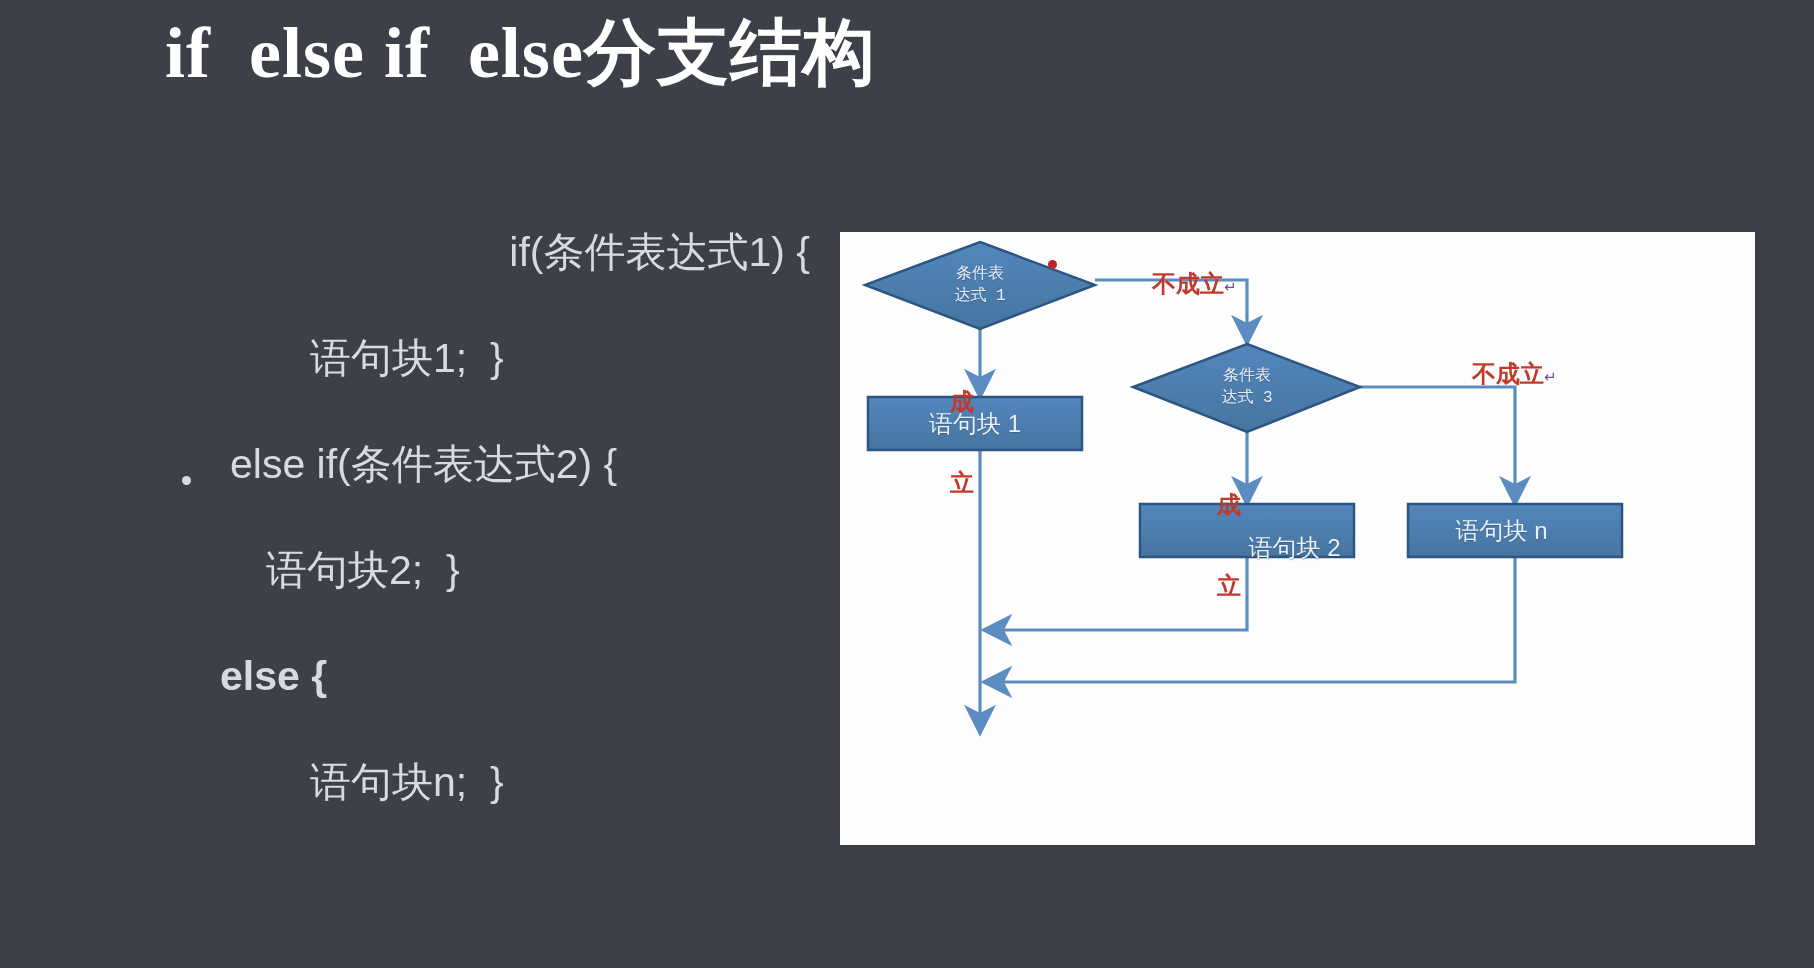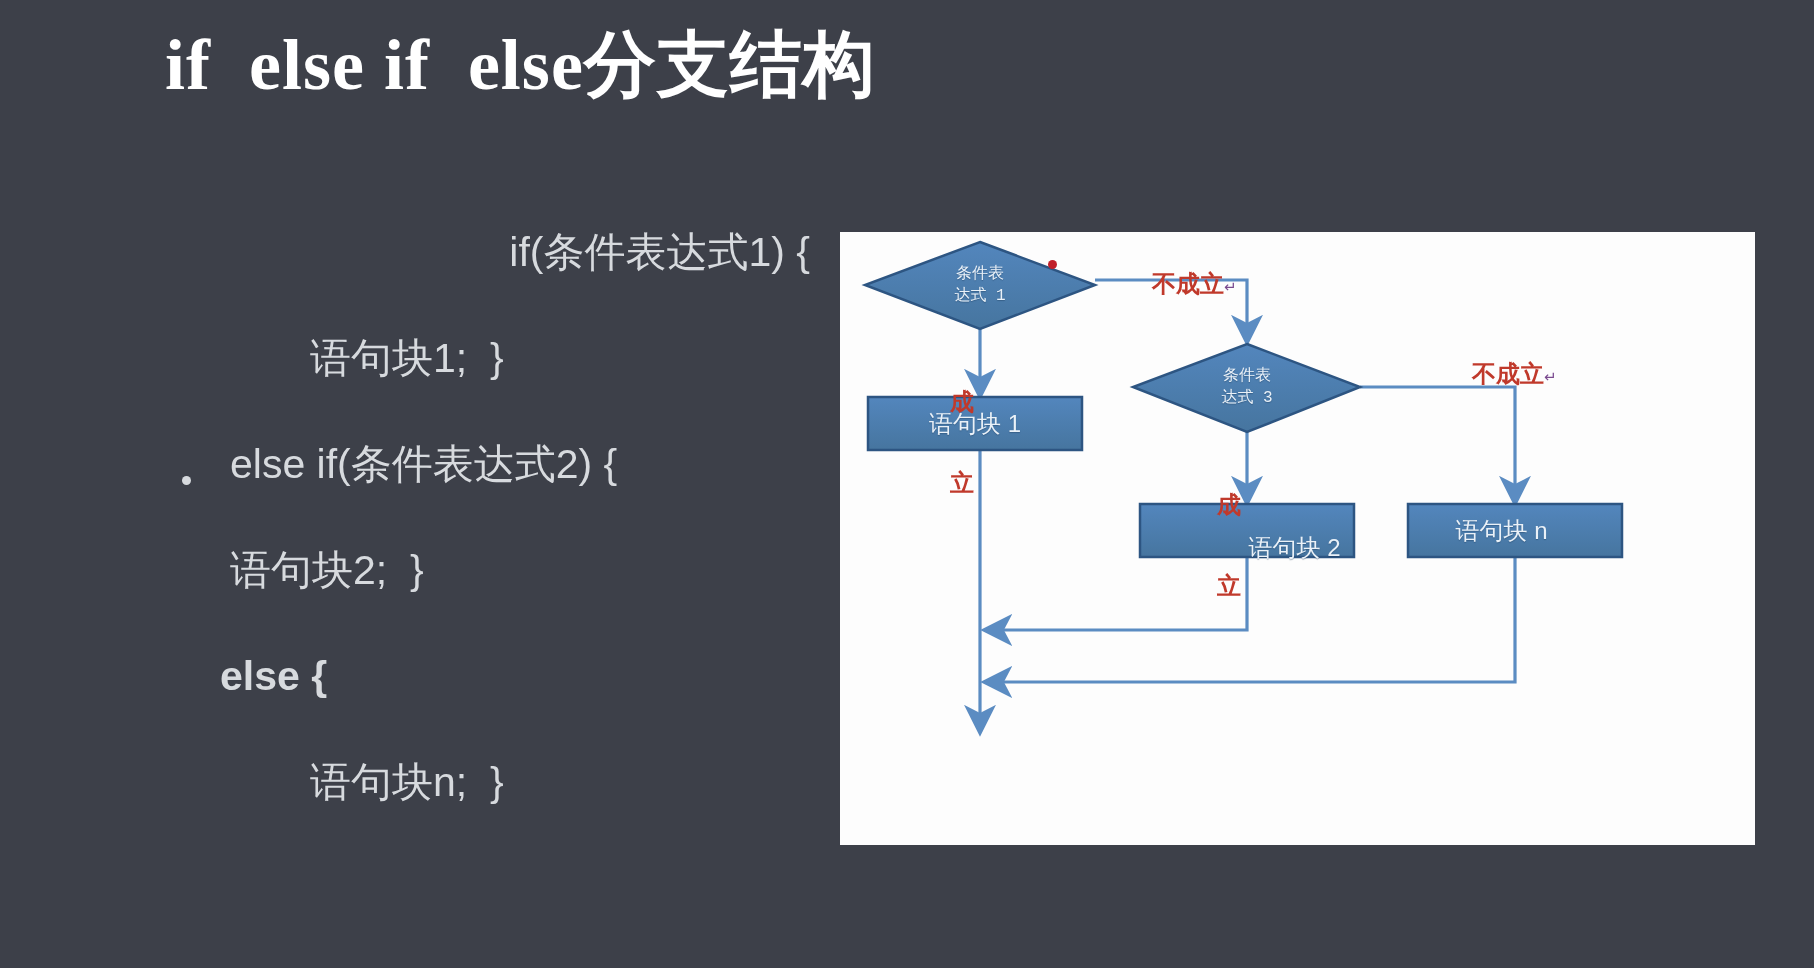--- a/index.html
+++ b/index.html
@@ -21,21 +21,21 @@
     left: 0; top: 0;
     width: 1814px;
     height: 968px;
     background: #3d4049;
   }
 
   
   #slide-title {
     position: absolute;
     left: 165px;
-    top: 22px;
+    top: 10px;
     font-family: "Liberation Serif", "DejaVu Serif", serif;
     font-weight: bold;
     font-size: 72px;
     line-height: 86px;
     color: #ffffff;
     letter-spacing: 1px;
     white-space: pre;
   }
 
   
@@ -49,21 +49,21 @@
     position: relative;
     color: #d7dade;
     font-size: 41px;
     line-height: 48px;
     white-space: pre;
     font-family: "Liberation Sans", "DejaVu Sans", sans-serif;
   }
   .code-line.l1 { margin-left: 40px; margin-bottom: 58px; text-align: right; }
   .code-line.l2 { margin-left: 140px; margin-bottom: 58px; }
   .code-line.l3 { margin-left: 60px;  margin-bottom: 58px; }
-  .code-line.l4 { margin-left: 60px; margin-bottom: 58px; }
+  .code-line.l4 { margin-left: 96px; margin-bottom: 58px; }
   .code-line.l5 { margin-left: 50px;  margin-bottom: 58px; font-weight: bold; }
   .code-line.l6 { margin-left: 140px; }
 
   #bullet-dot {
     position: absolute;
     left: 12px;
     top: 248px;
     width: 9px;
     height: 9px;
     border-radius: 50%;

